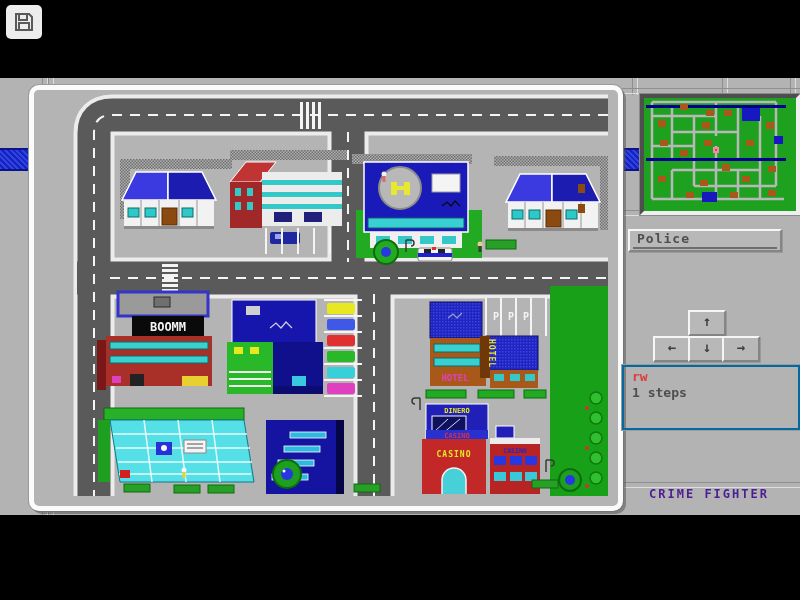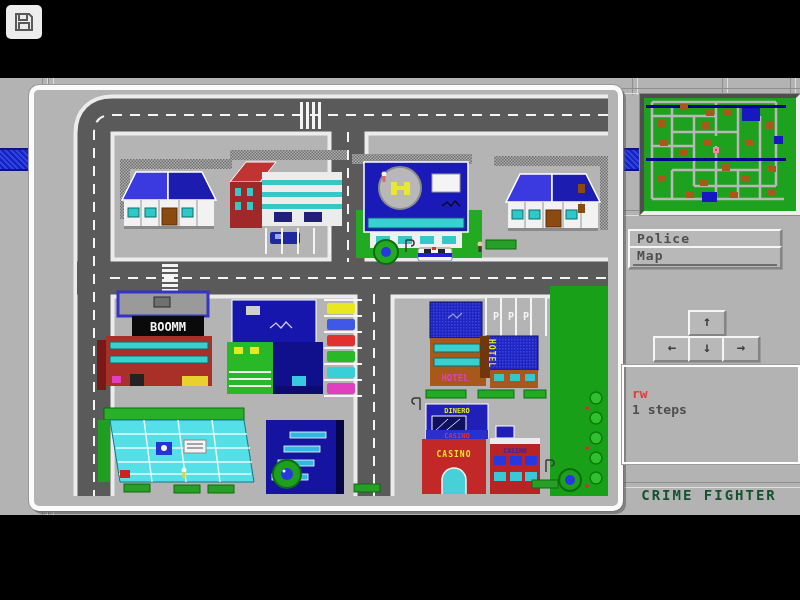--- a/index.html
+++ b/index.html
@@ -31,25 +31,25 @@
   #minimap-box{left:640px;top:16px;width:152px;height:113px;background:#1ea11e;
     border-style:solid;border-width:4px;border-color:#4e4e4e #efefef #efefef #4e4e4e;
     box-shadow:0 0 0 1px #8a8a8a;}
   .btn{left:628px;width:150px;height:19px;background:#b8b8b8;cursor:pointer;
     border:2px solid;border-color:#f6f6f6 #848484 #848484 #f6f6f6;box-shadow:1px 1px 0 #9a9a9a;
     font-size:13px;font-weight:bold;color:#4e4e4e;}
   .btn .lbl{display:block;margin:0 3px;padding:0 4px 1px;border-bottom:2px solid #6e6e6e;letter-spacing:1px;}
   .arrow-btn{width:34px;height:22px;background:#b8b8b8;cursor:pointer;text-align:center;line-height:19px;
     border:2px solid;border-color:#f6f6f6 #848484 #848484 #f6f6f6;box-shadow:1px 1px 0 #9a9a9a;
     font-size:14px;font-weight:bold;color:#3e3e3e;}
-  #status-box{left:622px;top:287px;width:158px;height:57px;border:2px solid #ffffff;
-    box-shadow:0 0 0 1px #9c9c9c;padding:19px 8px;font-size:13px;font-weight:bold;line-height:16px;color:#4e4e4e;}
+  #status-box{left:622px;top:287px;width:158px;height:57px;border:2px solid #0369a1;
+    box-shadow:0 0 0 1px #9c9c9c;padding:2px 8px;font-size:13px;font-weight:bold;line-height:16px;color:#4e4e4e;}
   #status-player{color:#e03c3c;}
-  #game-title{left:618px;top:409px;width:182px;text-align:center;font-size:14px;font-weight:bold;
-    letter-spacing:2px;color:#14532d;}
+  #game-title{left:618px;top:409px;width:182px;text-align:center;font-size:12px;font-weight:bold;
+    letter-spacing:2px;color:#4c1d95;}
 
   svg text{font-family:"DejaVu Sans Mono",monospace;}
 </style>
 </head>
 <body>
 
 <div id="stage">
 
   <div id="save-btn" class="abs">
     <svg width="22" height="22" viewBox="0 0 22 22">
@@ -384,23 +384,20 @@
         <g>
           <rect x="69" y="49" width="6" height="6" fill="#ff86a8"></rect>
           <rect x="71" y="51" width="2" height="2" fill="#d04060"></rect>
         </g>
       </svg>
     </div>
 
     <div class="abs widget btn" style="top:151px;">
       <span class="lbl">Police</span>
     </div>
-    <div class="abs widget btn" style="top:168px;">
-      <span class="lbl">Map</span>
-    </div>
 
     <div class="abs widget arrow-btn" style="left:688px;top:232px;">
       <span>↑</span>
     </div>
     <div class="abs widget arrow-btn" style="left:653px;top:258px;">
       <span>←</span>
     </div>
     <div class="abs widget arrow-btn" style="left:688px;top:258px;">
       <span>↓</span>
     </div>

